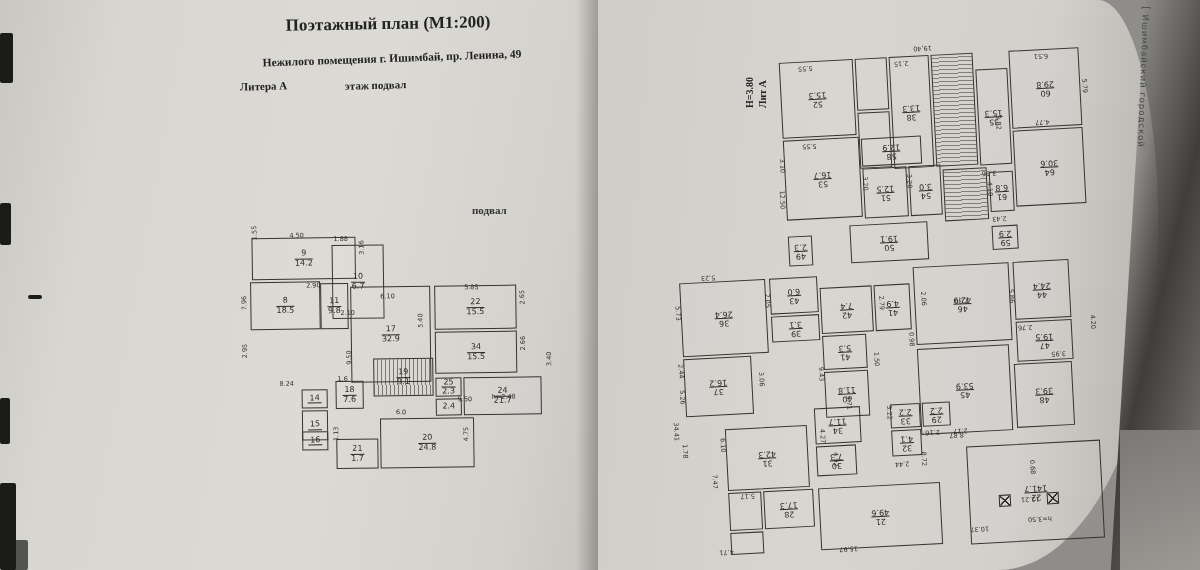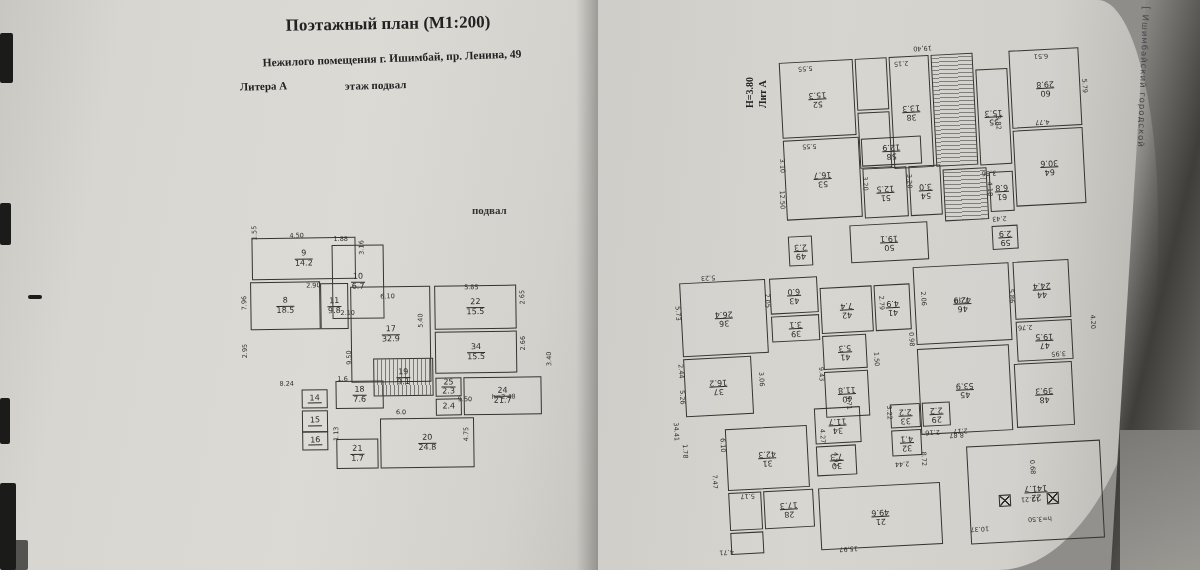--- a/index.html
+++ b/index.html
@@ -108,37 +108,37 @@
           <div class="rlabel">
             <div class="rnum">34</div>
             <div class="rarea">15.5</div>
           </div>
         </div>
         <div class="room" style="left: 56px; top: 160px; width: 26px; height: 19px;">
           <div class="rlabel">
             <div class="rnum">14</div>
           </div>
         </div>
-        <div class="room" style="left: 56px; top: 181px; width: 26px; height: 22px; align-items: center;">
+        <div class="room" style="left: 56px; top: 181px; width: 26px; height: 30px; align-items: center;">
           <div class="rlabel">
             <div class="rnum">15</div>
           </div>
         </div>
         <div class="room" style="left: 56px; top: 202px; width: 26px; height: 19px;">
           <div class="rlabel">
             <div class="rnum">16</div>
           </div>
         </div>
         <div class="room stairs" style="left: 128px; top: 130px; width: 60px; height: 38px;">
           <div class="rlabel">
             <div class="rnum">19</div>
             <div class="rarea">9.1</div>
           </div>
         </div>
-        <div class="room" style="left: 90px; top: 152px; width: 48px; height: 28px;">
+        <div class="room" style="left: 90px; top: 152px; width: 28px; height: 28px;">
           <div class="rlabel">
             <div class="rnum">18</div>
             <div class="rarea">7.6</div>
           </div>
         </div>
         <div class="room" style="left: 190px; top: 150px; width: 26px; height: 19px;">
           <div class="rlabel">
             <div class="rnum">25</div>
             <div class="rarea">2.3</div>
           </div>

